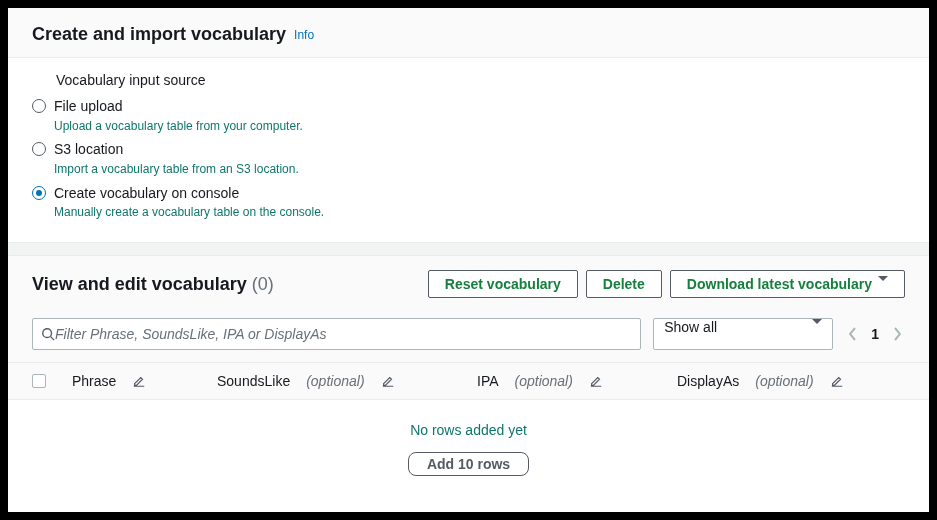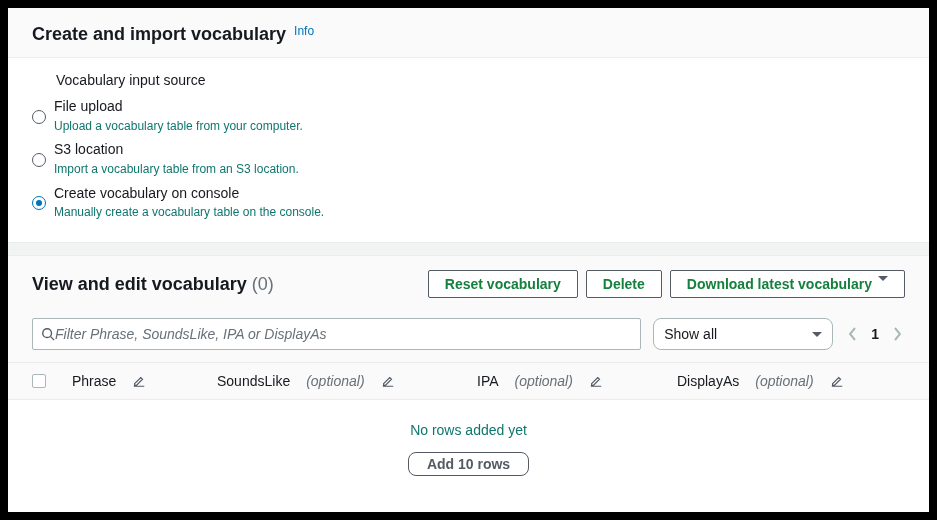--- a/index.html
+++ b/index.html
@@ -22,21 +22,21 @@
     overflow: hidden;
   }
   .panel {
     background: #fff;
   }
   .panel-header {
     padding: 16px 24px 12px 24px;
     border-bottom: 1px solid #eaeded;
     background: #fafafa;
     display: flex;
-    align-items: flex-start;
+    align-items: center;
     gap: 8px;
   }
   .panel-header h1 {
     font-size: 18px;
     font-weight: 700;
     color: #16191f;
   }
   .info-link {
     font-size: 12px;
     color: #0073bb;
@@ -48,21 +48,21 @@
   }
   .section-label {
     font-size: 14px;
     font-weight: 400;
     color: #16191f;
     margin-bottom: 6px;
     margin-left: 24px;
   }
   .radio-item {
     display: flex;
-    align-items: center;
+    align-items: flex-start;
     gap: 8px;
     padding: 3px 0;
   }
   .radio-btn {
     width: 14px;
     height: 14px;
     border: 1px solid #545b64;
     border-radius: 50%;
     flex-shrink: 0;
     margin-top: 2px;
@@ -148,24 +148,23 @@
     color: #16191f;
     font-style: italic;
     background: transparent;
   }
   .search-box input::placeholder { color: #687078; font-style: italic; }
   .search-icon svg { width: 14px; height: 14px; display: block; }
   .select-box {
     width: 180px;
     height: 32px;
     border: 1px solid #aab7b8;
-    border-radius: 8px;
-    background: #fff;
-    display: flex;
-    align-items: center;
+    border-radius: 2px;
+    background: #fff;
+    display: flex;
     justify-content: space-between;
     padding: 0 10px;
     font-size: 14px;
     cursor: pointer;
   }
   .select-box .caret-down {
     width: 0; height: 0;
     border-left: 5px solid transparent;
     border-right: 5px solid transparent;
     border-top: 5px solid #545b64;

